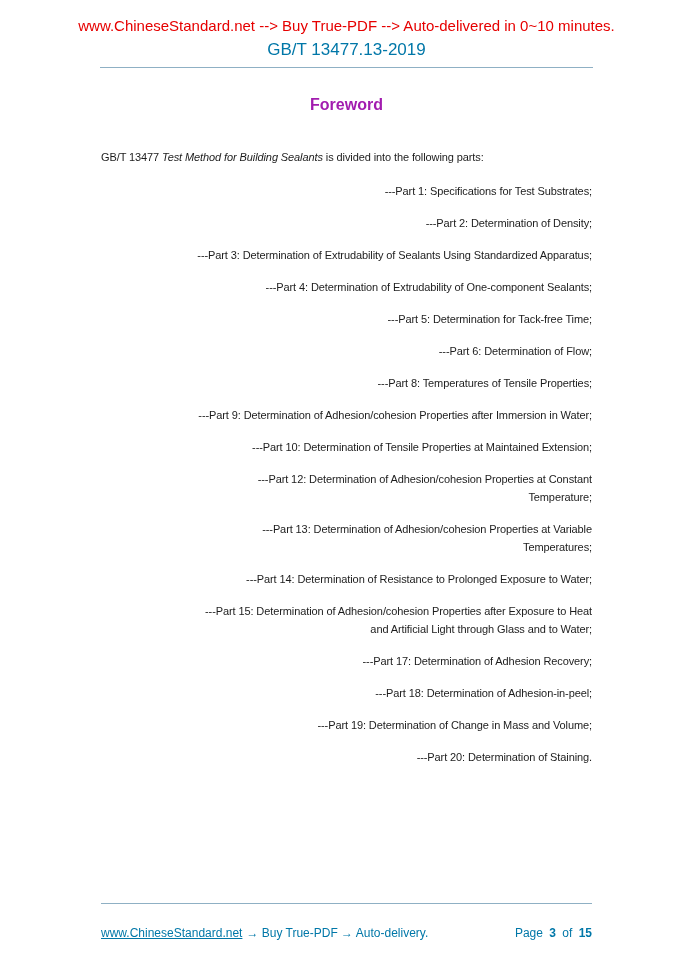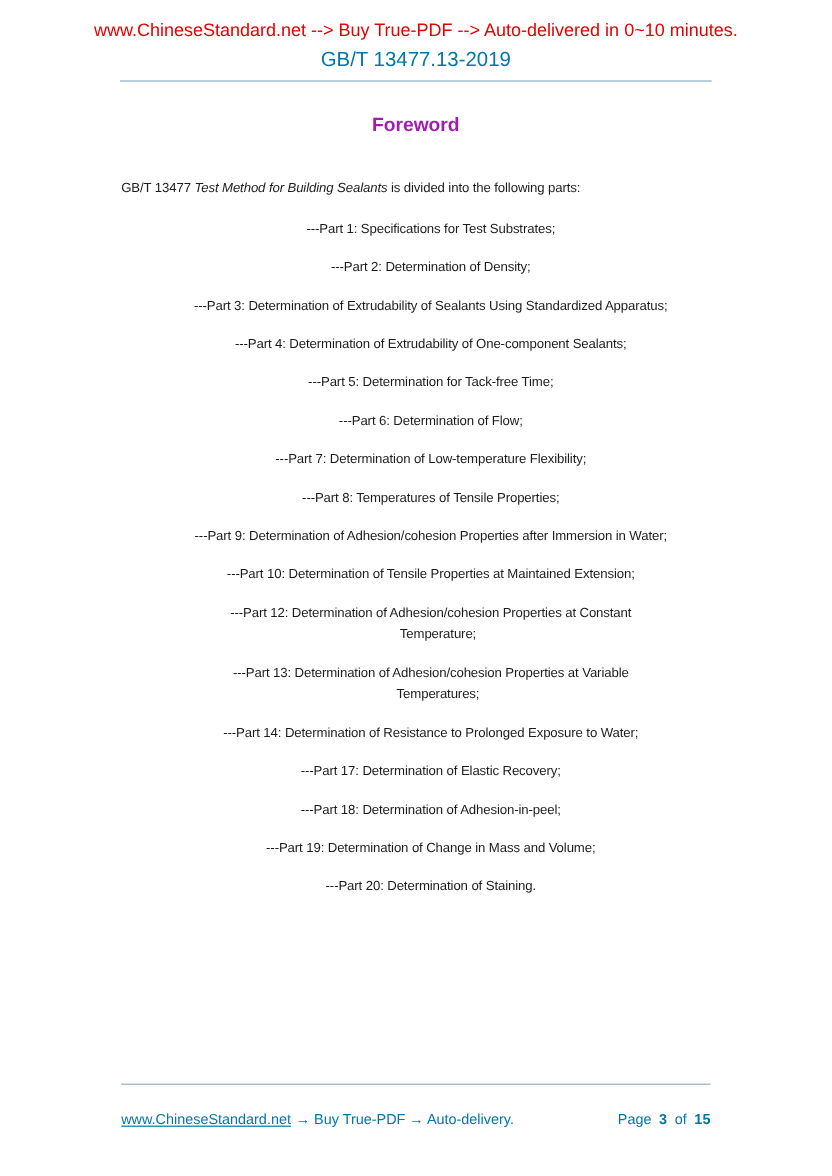--- a/index.html
+++ b/index.html
@@ -64,21 +64,21 @@
   }
   .part{
     margin-left:25px;
     padding-left:12px;
     text-indent:-12px;
     font-size:11px;
     line-height:18px;
     letter-spacing:-0.1px;
     margin-bottom:14px;
     white-space:pre-line;
-    text-align:center;
+    text-align:right;
   }
   .footer{
     position:absolute;
     left:101px;
     right:101px;
     top:903px;
     border-top:1px solid var(--rule,#8fb0c4);
     padding-top:22px;
     display:flex;
     justify-content:space-between;
@@ -126,40 +126,41 @@
         <p class="part">---Part 2: Determination of Density;</p>
 
         <p class="part">---Part 3: Determination of Extrudability of Sealants Using Standardized Apparatus;</p>
 
         <p class="part">---Part 4: Determination of Extrudability of One-component Sealants;</p>
 
         <p class="part">---Part 5: Determination for Tack-free Time;</p>
 
         <p class="part">---Part 6: Determination of Flow;</p>
 
-        <p class="part">---Part 7: Determination of Low-temperature Flexibility;</p>
 
         <p class="part">---Part 8: Temperatures of Tensile Properties;</p>
 
         <p class="part">---Part 9: Determination of Adhesion/cohesion Properties after Immersion in Water;</p>
 
         <p class="part">---Part 10: Determination of Tensile Properties at Maintained Extension;</p>
 
 
         <p class="part">---Part 12: Determination of Adhesion/cohesion Properties at Constant
 Temperature;</p>
 
         <p class="part">---Part 13: Determination of Adhesion/cohesion Properties at Variable
 Temperatures;</p>
 
         <p class="part">---Part 14: Determination of Resistance to Prolonged Exposure to Water;</p>
 
+        <p class="part">---Part 15: Determination of Adhesion/cohesion Properties after Exposure to Heat
+and Artificial Light through Glass and to Water;</p>
 
 
-        <p class="part">---Part 17: Determination of Elastic Recovery;</p>
+        <p class="part">---Part 17: Determination of Adhesion Recovery;</p>
 
         <p class="part">---Part 18: Determination of Adhesion-in-peel;</p>
 
         <p class="part">---Part 19: Determination of Change in Mass and Volume;</p>
 
         <p class="part">---Part 20: Determination of Staining.</p>
       </div>
 
   </div>
 

